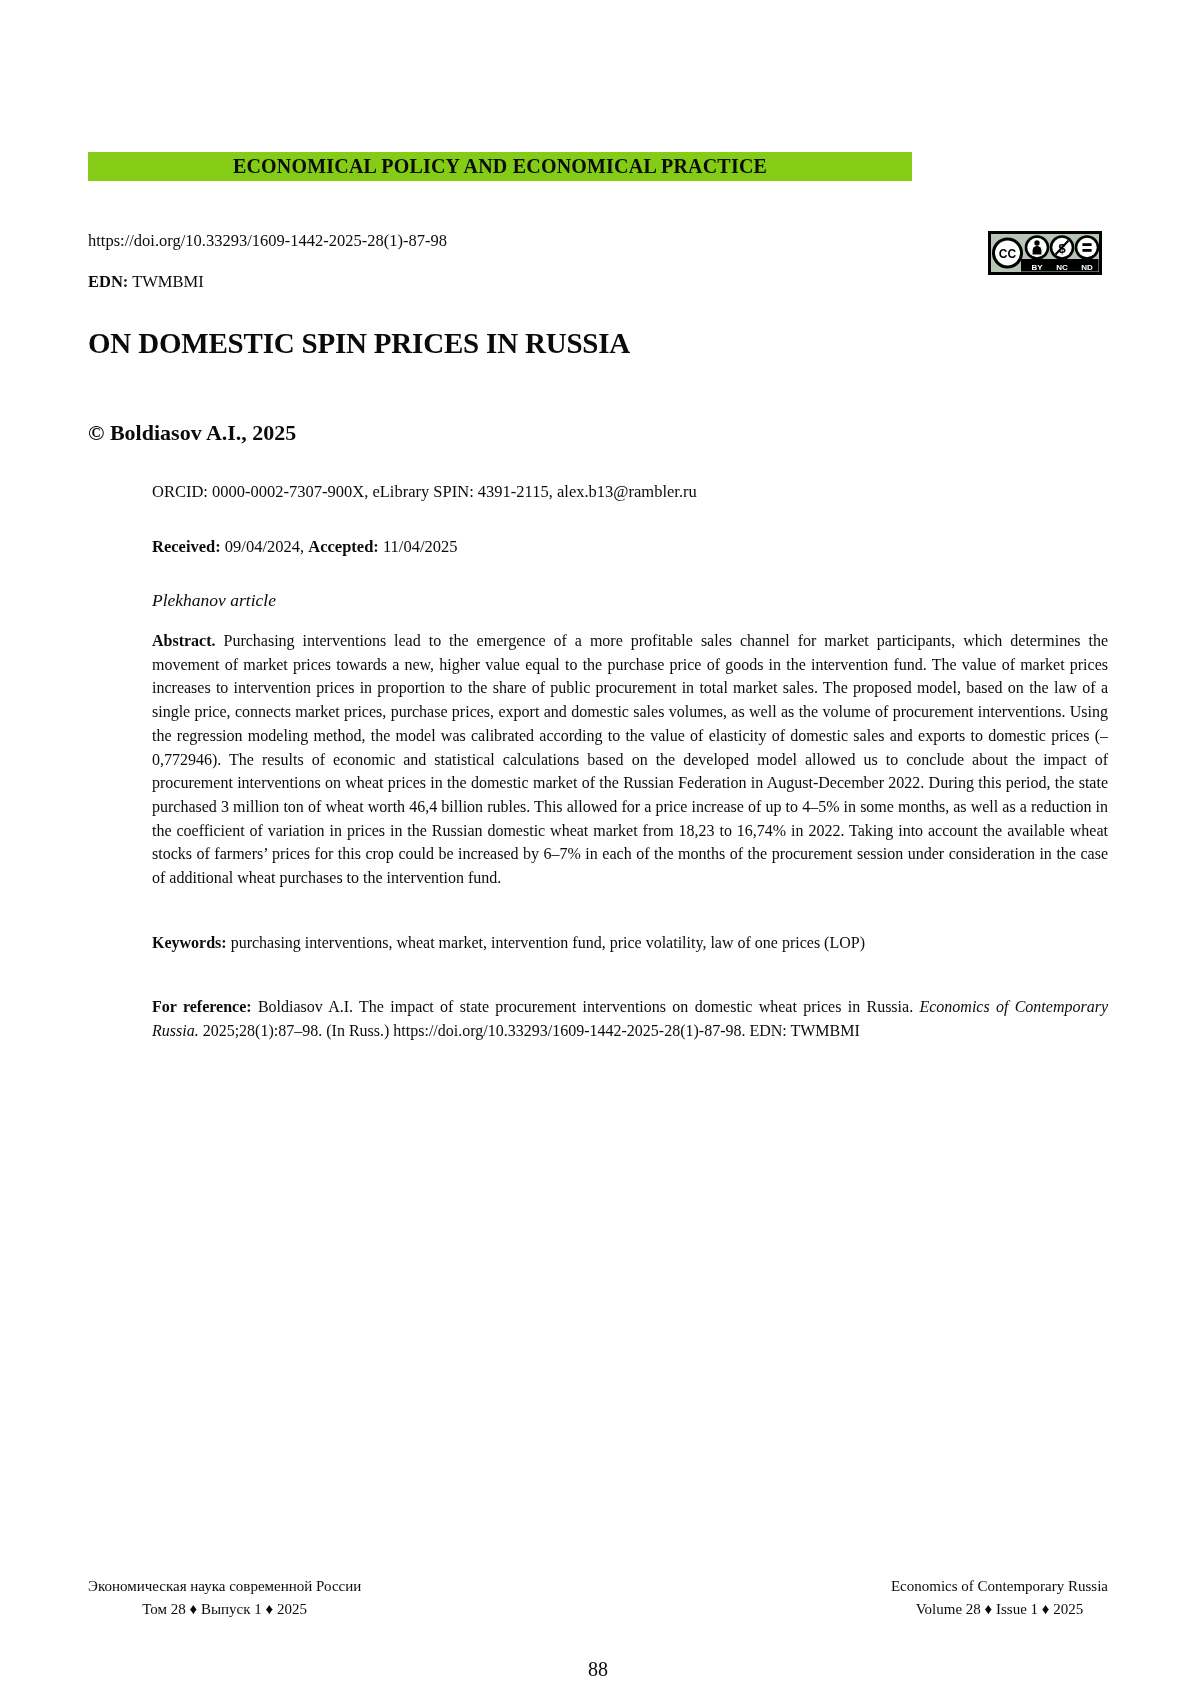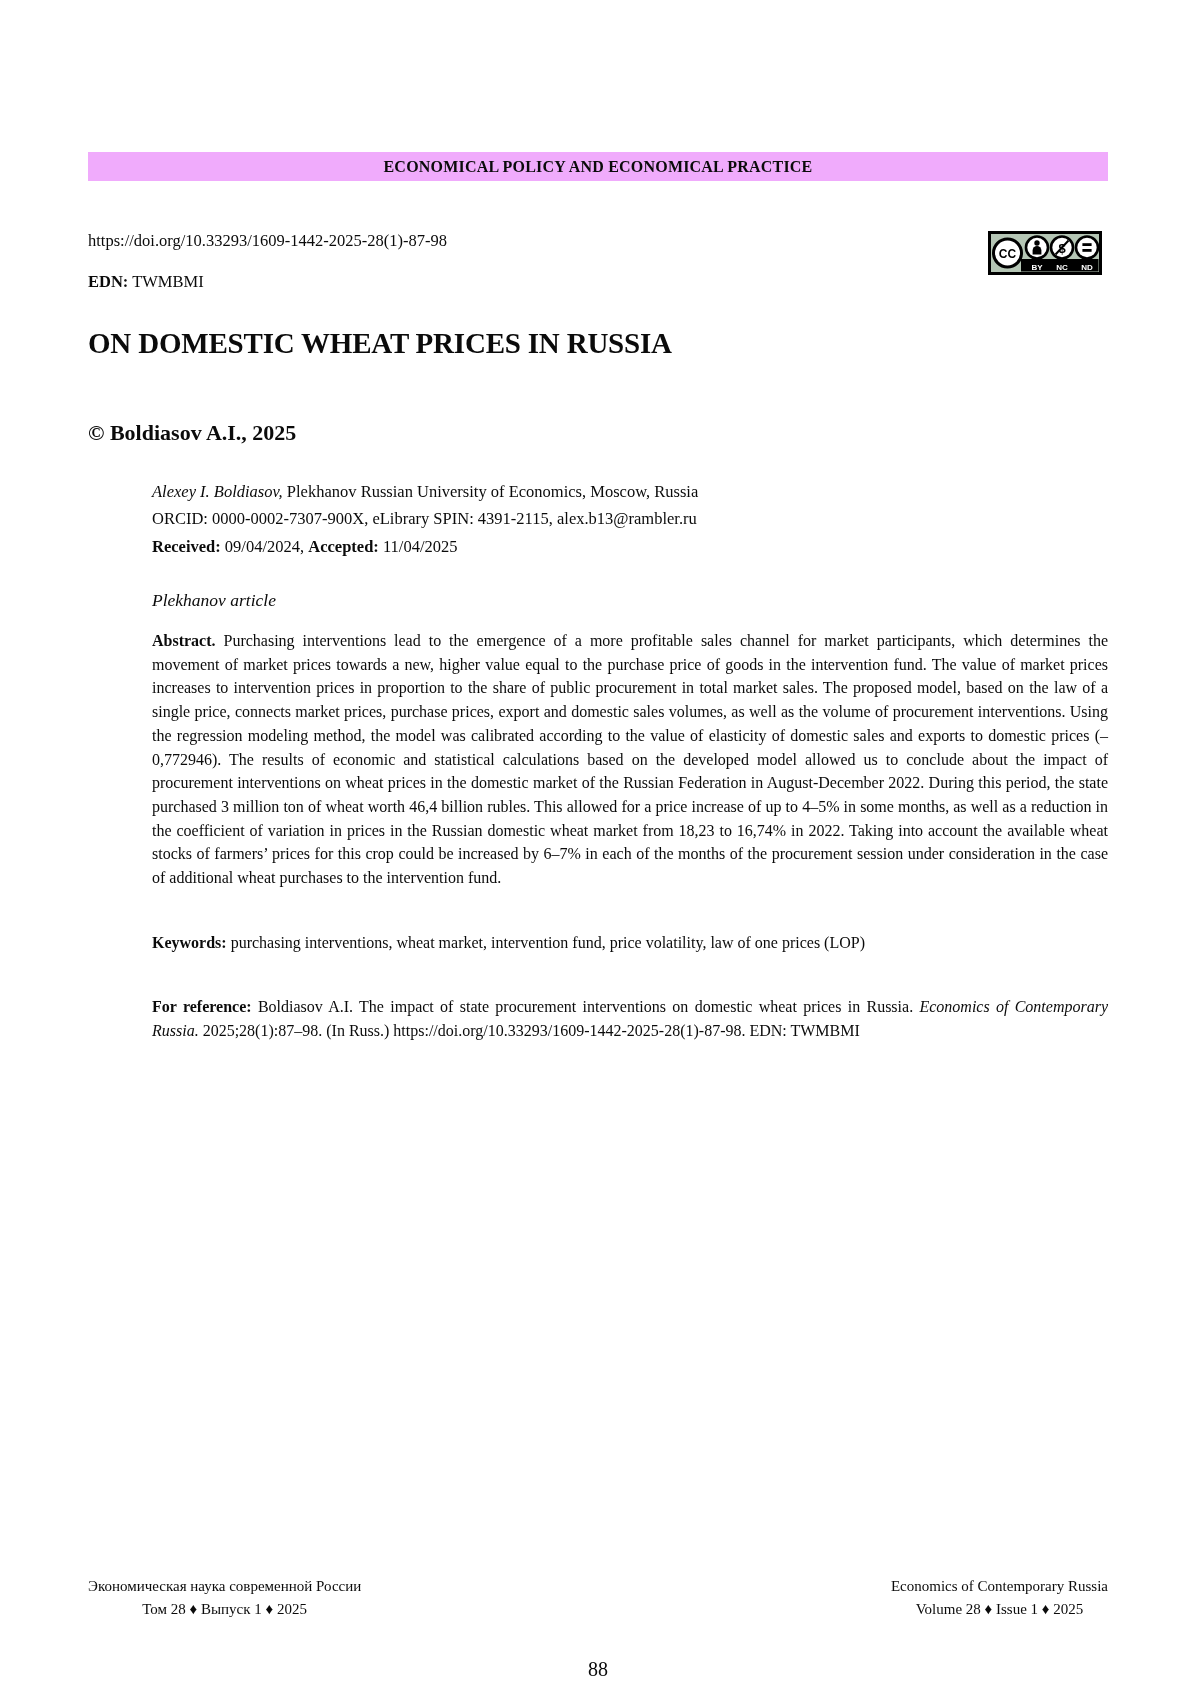--- a/index.html
+++ b/index.html
@@ -2,22 +2,22 @@
 <html><head>
 <meta charset="utf-8">
 <style>
   * { margin:0; padding:0; box-sizing:border-box; }
   html,body { background:#ffffff; }
   .page {
     position:relative; width:1200px; height:1698px; background:#ffffff;
     font-family:"Liberation Serif", serif; color:#0b0b0b; overflow:hidden;
   }
   .banner {
-    position:absolute; left:88px; top:152px; width:1020px; height:29px;
-    background:#f0abfc; font-weight:bold; font-size:16px; line-height:29px;
+    position:absolute; left:88px; top:152px; width:824px; height:29px;
+    background:#84cc16; font-weight:bold; font-size:20px; line-height:29px;
     text-align:center; letter-spacing:0.2px;
   }
   .doi { position:absolute; left:88px; top:231px; font-size:16.5px; }
   .cc-badge { position:absolute; left:988px; top:231px; }
   .edn { position:absolute; left:88px; top:272px; font-size:16.5px; }
   .title { position:absolute; left:88px; top:325px; width:1020px; font-size:29px; line-height:37px; font-weight:bold; letter-spacing:-0.2px; }
   .title span { display:block; }
   .copyright { position:absolute; left:88px; top:420px; font-size:22px; font-weight:bold; }
   .affiliation { position:absolute; left:152px; top:479px; font-size:16.5px; line-height:26.5px; }
   .received { position:absolute; left:152px; top:537px; font-size:16.5px; }
@@ -66,30 +66,26 @@
     <text x="74" y="38.5" text-anchor="middle" font-size="8" fill="#ffffff" class="badge-label">NC</text>
     <text x="99" y="38.5" text-anchor="middle" font-size="8" fill="#ffffff" class="badge-label">ND</text>
   </svg>
 
   <div class="edn">
     <b>EDN:</b>
     <span>TWMBMI</span>
   </div>
 
   <h1 class="title">
-    <span>ON DOMESTIC WHEAT PRICES IN RUSSIA</span>
+    <span>ON DOMESTIC SPIN PRICES IN RUSSIA</span>
   </h1>
 
   <div class="copyright">© Boldiasov A.I., 2025</div>
 
   <div class="affiliation">
-    <div>
-      <i>Alexey I. Boldiasov,</i>
-      <span>Plekhanov Russian University of Economics, Moscow, Russia</span>
-    </div>
     <div>ORCID: 0000-0002-7307-900X, eLibrary SPIN: 4391-2115, alex.b13@rambler.ru</div>
   </div>
 
   <div class="received">
     <b>Received:</b>
     <span>09/04/2024,</span>
     <b>Accepted:</b>
     <span>11/04/2025</span>
   </div>
 

